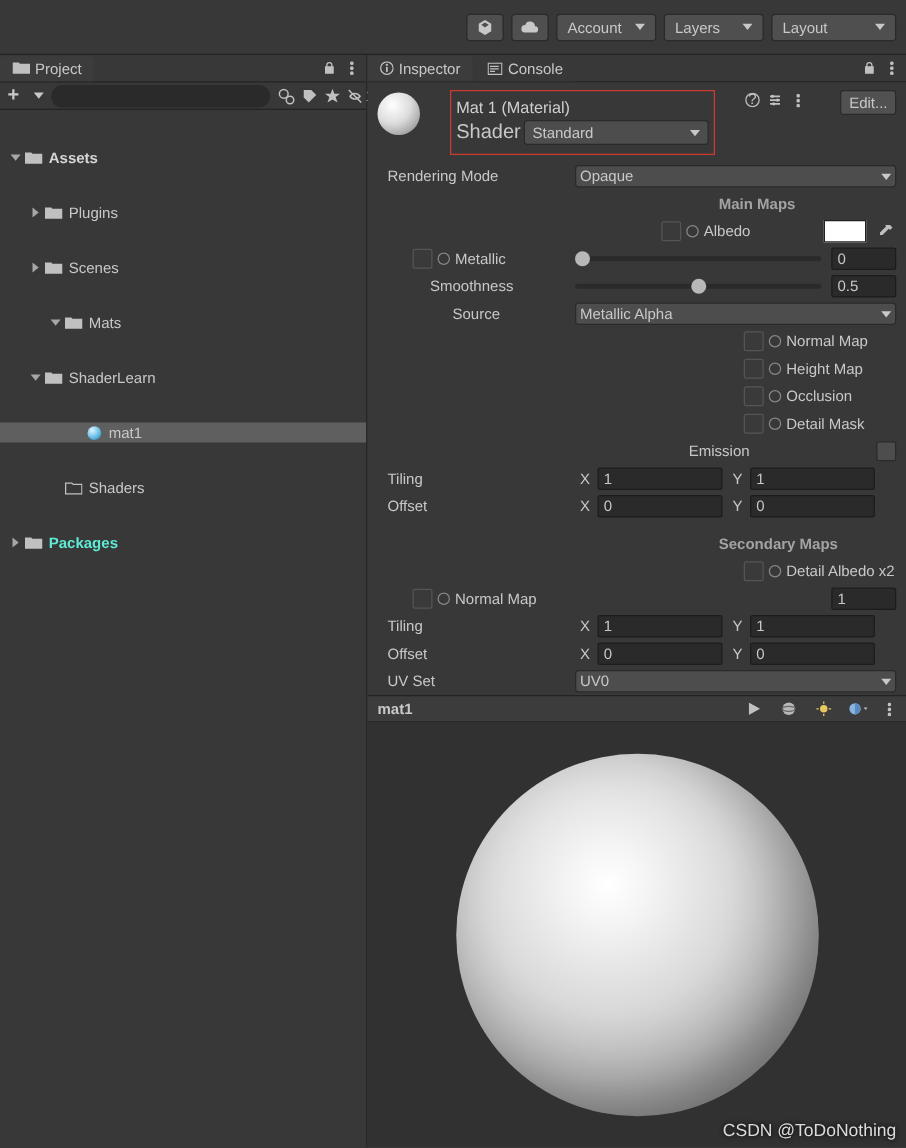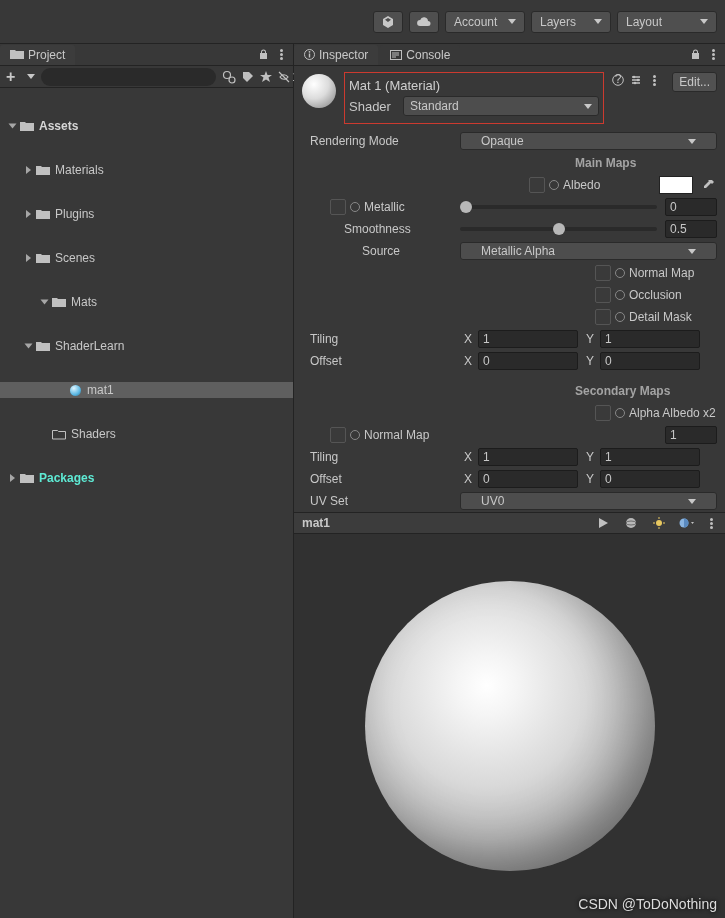--- a/index.html
+++ b/index.html
@@ -38,26 +38,26 @@
 .tw { width:12px; display:flex; justify-content:center; }
 .tri { width:0; height:0; border-top:4px solid transparent; border-bottom:4px solid transparent; border-left:5px solid #a6a6a6; }
 .tri.open { transform: rotate(90deg); }
 .fic { width:14px; height:12px; display:flex; align-items:center; justify-content:center; margin-right:3px; }
 .folder-svg { fill:#c0c0c0; }
 .mat-ball { width:11px; height:11px; border-radius:50%; background: radial-gradient(circle at 35% 30%, #dff5ff, #5bb8e4 60%, #2e6c88); }
 
 
 .insp { flex:1; overflow:hidden; background:#383838; display:flex; flex-direction:column; }
 .mat-head { padding: 6px 8px 6px 8px; }
-.mat-head-top { display:flex; align-items:flex-start; gap:8px; }
+.mat-head-top { display:flex; align-items:flex-start; gap:24px; }
 .mat-sphere-ic { width:34px; height:34px; border-radius:50%; background: radial-gradient(circle at 35% 30%, #ffffff, #dcdcdc 45%, #a8a8a8 75%, #7a7a7a); flex-shrink:0; margin-top:2px; }
 .red-box { border:1px solid #cc3a2f; padding:2px 4px 6px 4px; flex:1; position:relative; }
 .mat-title { height:20px; display:flex; align-items:center; font-size:13px; color:#cfcfcf; }
 .shader-row { display:flex; align-items:center; height:22px; gap:8px; }
-.shader-label { width:46px; font-size:13px; }
+.shader-label { width:46px; font-size:16px; }
 .dd-field { flex:1; background:#4d4d4d; height:20px; border-radius:3px; display:flex; align-items:center; padding:0 6px; justify-content:space-between; border:1px solid #2a2a2a; }
 .edit-btn { background:#515151; height:20px; border-radius:3px; padding:0 6px; display:flex; align-items:center; border:1px solid #2a2a2a; margin-left:4px; }
 .head-icons { display:flex; gap:6px; align-items:flex-start; padding-top:2px; }
 
 .prop { display:flex; align-items:center; height:22px; padding:0 8px; gap:8px;justify-content:flex-end; }
 .plabel { display:flex; align-items:center; gap:4px; }
 .plabel.w1 { width: 150px; padding-left:8px; }
 .plabel.w2 { width: 150px; padding-left:28px; }
 .plabel.w3 { width: 150px; padding-left:42px; }
 .plabel.bold { font-weight:bold; color:#a3a3a3; }
@@ -66,21 +66,21 @@
 .color-swatch { width:34px; height:18px; background:#fff; border:1px solid #222; }
 .eyedrop { width:16px; height:16px; display:flex; align-items:center; justify-content:center; }
 .slider { flex:1; position:relative; height:16px; display:flex; align-items:center; }
 .slider-track { height:4px; background:#2a2a2a; width:100%; border-radius:2px; }
 .slider-thumb { position:absolute; width:12px; height:12px; background:#b8b8b8; border-radius:50%; top:2px; }
 .num-field { width:52px; height:18px; background:#2a2a2a; border:1px solid #1c1c1c; color:#c8c8c8; padding:0 4px; border-radius:2px; }
 .num-field.wide { width:100px; }
 .checkbox { width:16px; height:16px; background:#4d4d4d; border:1px solid #2a2a2a; border-radius:2px; }
 .axis-label { width:12px; text-align:right; margin-right:2px; }
 .xy-group { display:flex; align-items:center; gap:4px; flex:1; }
-.dd-full { flex:1; background:#4d4d4d; height:18px; border-radius:3px; display:flex; align-items:center; padding:0 20px; justify-content:space-between; border:1px solid #2a2a2a; }
+.dd-full { flex:1; background:#4d4d4d; height:18px; border-radius:3px; display:flex; align-items:center; padding:0 3px; justify-content:space-between; border:1px solid #2a2a2a; }
 .section-gap { height:8px; }
 
 
 .preview-head { height:22px; background:#3c3c3c; border-top:1px solid #232323; border-bottom:1px solid #232323; display:flex; align-items:center; padding:0 8px; gap:8px; }
 .preview-head .spacer { flex:1; }
 .pv-btn { width:20px; height:18px; display:flex; align-items:center; justify-content:center; }
 .preview { flex:1; background:#313131; position:relative; display:flex; align-items:center; justify-content:center; }
 .big-sphere { width:290px; height:290px; border-radius:50%; background: radial-gradient(circle at 42% 36%, #ffffff 0%, #f5f5f5 12%, #d9d9d9 40%, #b8b8b8 62%, #8c8c8c 82%, #5e5e5e 98%); box-shadow: inset -20px -20px 50px rgba(0,0,0,0.25); }
 .watermark { position:absolute; bottom:6px; right:8px; color:#dcdcdc; font-size:14px; text-shadow: 0 0 4px #000; text-align: center; }
 
@@ -172,31 +172,20 @@
       <div class="trow">
           <span class="tw">
             <span class="tri open"></span>
           </span>
           <span class="fic">
             <svg width="14" height="11" viewBox="0 0 14 11">
               <path class="folder-svg" d="M0 1h5l1 1h8v8H0z"></path>
             </svg>
           </span>
           <b style="color:#d6d6d6">Assets</b>
-        </div>
-      <div class="trow" style="padding-left:22px">
-          <span class="tw">
-            <span class="tri"></span>
-          </span>
-          <span class="fic">
-            <svg width="14" height="11" viewBox="0 0 14 11">
-              <path class="folder-svg" d="M0 1h5l1 1h8v8H0z"></path>
-            </svg>
-          </span>
-          <span>Materials</span>
         </div>
       <div class="trow" style="padding-left:22px">
           <span class="tw">
             <span class="tri"></span>
           </span>
           <span class="fic">
             <svg width="14" height="11" viewBox="0 0 14 11">
               <path class="folder-svg" d="M0 1h5l1 1h8v8H0z"></path>
             </svg>
           </span>
@@ -404,31 +393,42 @@
           <span class="plabel w2">
             <span class="slot"></span>
             <span class="circ-link"></span>
             <span>Normal Map</span>
           </span>
         </div>
       <div class="prop">
           <span class="plabel w2">
             <span class="slot"></span>
             <span class="circ-link"></span>
+            <span>Height Map</span>
+          </span>
+        </div>
+      <div class="prop">
+          <span class="plabel w2">
+            <span class="slot"></span>
+            <span class="circ-link"></span>
             <span>Occlusion</span>
           </span>
         </div>
       <div class="prop">
           <span class="plabel w2">
             <span class="slot"></span>
             <span class="circ-link"></span>
             <span>Detail Mask</span>
           </span>
         </div>
 
+      <div class="prop">
+        <span class="plabel w1">Emission</span>
+        <span class="checkbox"></span>
+      </div>
 
       <div class="prop">
         <span class="plabel w1">Tiling</span>
         <div class="xy-group">
           <span class="axis-label">X</span>
             <input class="num-field wide" value="1" style="">
           <span class="axis-label">Y</span>
             <input class="num-field wide" value="1" style="">
         </div>
       </div>
@@ -443,21 +443,21 @@
       </div>
 
       <div class="section-gap"></div>
       <div class="prop">
           <span class="plabel w1 bold">Secondary Maps</span>
         </div>
       <div class="prop">
           <span class="plabel w2">
             <span class="slot"></span>
             <span class="circ-link"></span>
-            <span>Alpha Albedo x2</span>
+            <span>Detail Albedo x2</span>
           </span>
         </div>
       <div class="prop">
         <span class="plabel w2">
             <span class="slot"></span>
             <span class="circ-link"></span>
             <span>Normal Map</span>
           </span>
         <div style="flex:1"></div>
         <input class="num-field" value="1" style="">

